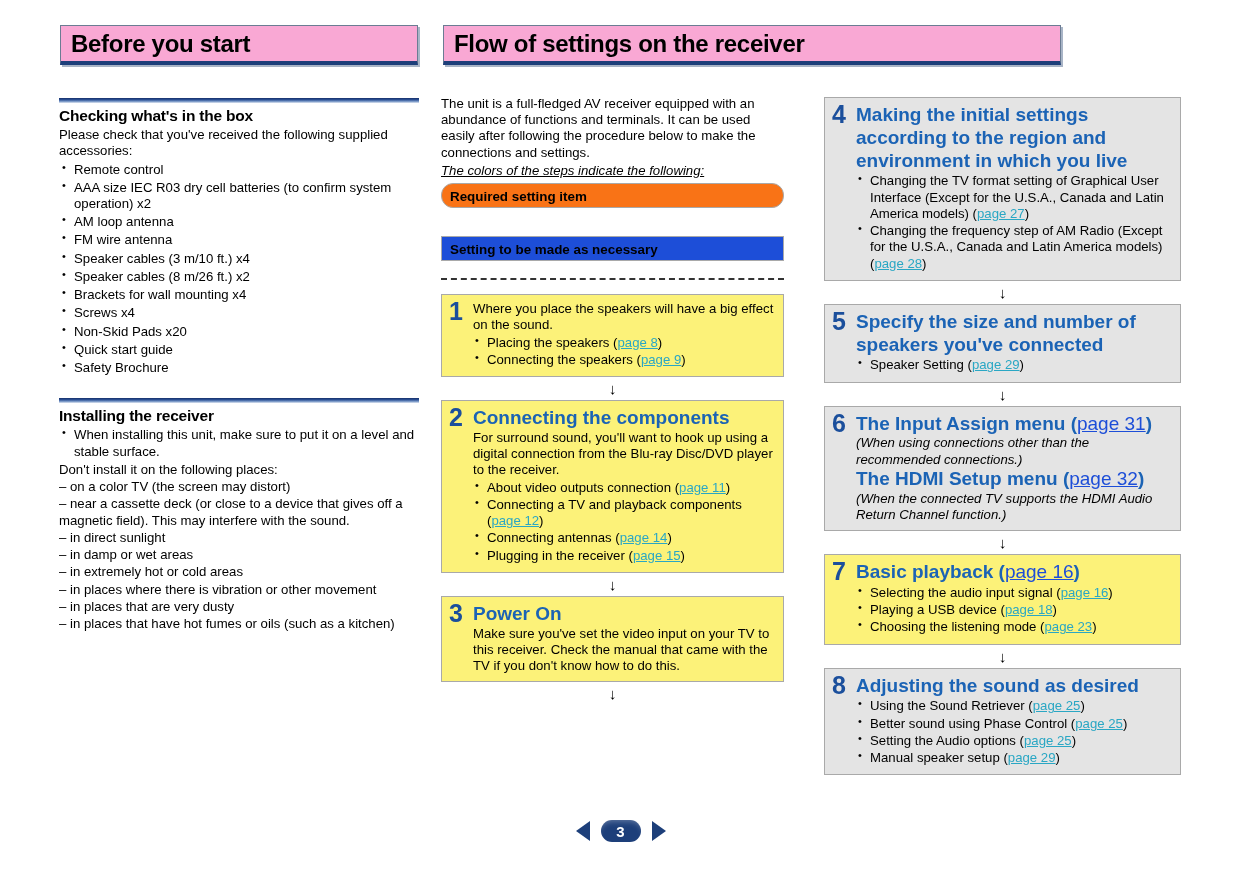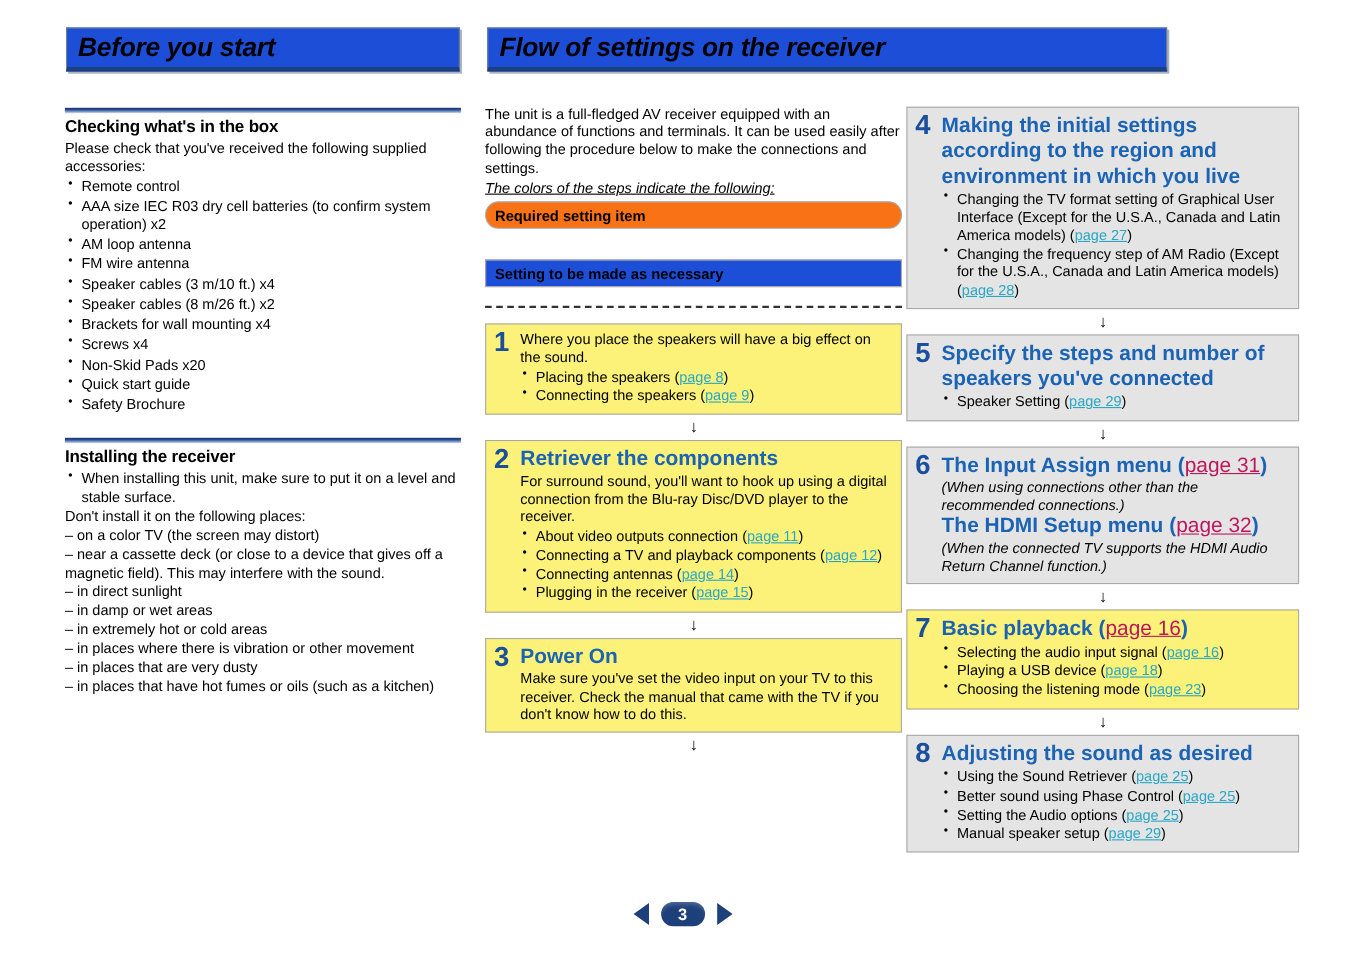--- a/index.html
+++ b/index.html
@@ -13,27 +13,26 @@
     position: relative;
     font-family: "Liberation Sans", sans-serif;
     color: #000000;
     -webkit-font-smoothing: antialiased;
   }
 
   
   .banner {
     position: absolute;
     box-sizing: border-box;
-    background: #1d4ed8;
+    background: #f9a8d4;
     border: 1px solid #6b7c93;
     border-bottom: 4px solid #1d3f7a;
     box-shadow: 2px 2px 0 #a8b4c6;
     display: flex;
     align-items: center;
-    font-style: italic;
   }
   .banner-title {
     font-size: 24px;
     font-weight: bold;
     letter-spacing: -0.3px;
     padding-left: 10px;
     color: #000;
     white-space: nowrap;
   }
 
@@ -77,21 +76,21 @@
   }
   .dashlist { margin-top: 1px; }
   .dashline { margin: 0 0 1px 0; }
   .spacer-lg { height: 20px; }
 
   
   #col-mid {
     position: absolute;
     left: 441px;
     top: 96px;
-    width: 379px;
+    width: 343px;
     font-size: 13.2px;
     line-height: 1.23;
   }
   #col-right {
     position: absolute;
     left: 824px;
     top: 97px;
     width: 357px;
     font-size: 13.2px;
     line-height: 1.23;
@@ -146,21 +145,21 @@
   .step-italic { font-style: italic; margin: 0; line-height: 1.23; }
   .step ul.bullets { margin-top: 1px; }
   .step ul.bullets > li { padding-left: 14px; margin-bottom: 1px; }
   .step ul.bullets > li::before { left: 2px; }
 
   a.pagelink {
     color: #2aa7c4;
     text-decoration: underline;
     font-weight: normal;
   }
-  .step-head a.pagelink { color: #be185d; }
+  .step-head a.pagelink { color: #1d4ed8; }
 
   .arrow-down {
     text-align: center;
     color: #000;
     font-size: 15px;
     line-height: 1;
     margin: 4px 0 4px 0;
     height: 15px;
   }
   .arrow-down span { display: inline-block; transform: scaleX(1.05); }
@@ -265,21 +264,21 @@
     <p class="step-body">Where you place the speakers will have a big effect on the sound.</p>
     <ul class="bullets">
       <li><span>Placing the speakers (</span><a class="pagelink" href="#">page 8</a><span>)</span></li>
       <li><span>Connecting the speakers (</span><a class="pagelink" href="#">page 9</a><span>)</span></li>
     </ul>
   </div>
   <div class="arrow-down"><span>↓</span></div>
 
   <div class="step step-yellow">
     <div class="step-num">2</div>
-    <div class="step-head">Retriever the components</div>
+    <div class="step-head">Connecting the components</div>
     <p class="step-body">For surround sound, you'll want to hook up using a digital connection from the Blu-ray Disc/DVD player to the receiver.</p>
     <ul class="bullets">
       <li><span>About video outputs connection (</span><a class="pagelink" href="#">page 11</a><span>)</span></li>
       <li><span>Connecting a TV and playback components (</span><a class="pagelink" href="#">page 12</a><span>)</span></li>
       <li><span>Connecting antennas (</span><a class="pagelink" href="#">page 14</a><span>)</span></li>
       <li><span>Plugging in the receiver (</span><a class="pagelink" href="#">page 15</a><span>)</span></li>
     </ul>
   </div>
   <div class="arrow-down"><span>↓</span></div>
 
@@ -298,21 +297,21 @@
     <div class="step-head">Making the initial settings according to the region and environment in which you live</div>
     <ul class="bullets">
       <li><span>Changing the TV format setting of Graphical User Interface (Except for the U.S.A., Canada and Latin America models) (</span><a class="pagelink" href="#">page 27</a><span>)</span></li>
       <li><span>Changing the frequency step of AM Radio (Except for the U.S.A., Canada and Latin America models) (</span><a class="pagelink" href="#">page 28</a><span>)</span></li>
     </ul>
   </div>
   <div class="arrow-down"><span>↓</span></div>
 
   <div class="step step-gray">
     <div class="step-num">5</div>
-    <div class="step-head">Specify the steps and number of speakers you've connected</div>
+    <div class="step-head">Specify the size and number of speakers you've connected</div>
     <ul class="bullets">
       <li><span>Speaker Setting (</span><a class="pagelink" href="#">page 29</a><span>)</span></li>
     </ul>
   </div>
   <div class="arrow-down"><span>↓</span></div>
 
   <div class="step step-gray">
     <div class="step-num">6</div>
     <div class="step-head"><span>The Input Assign menu (</span><a class="pagelink" href="#">page 31</a><span>)</span></div>
     <p class="step-italic">(When using connections other than the recommended connections.)</p>

